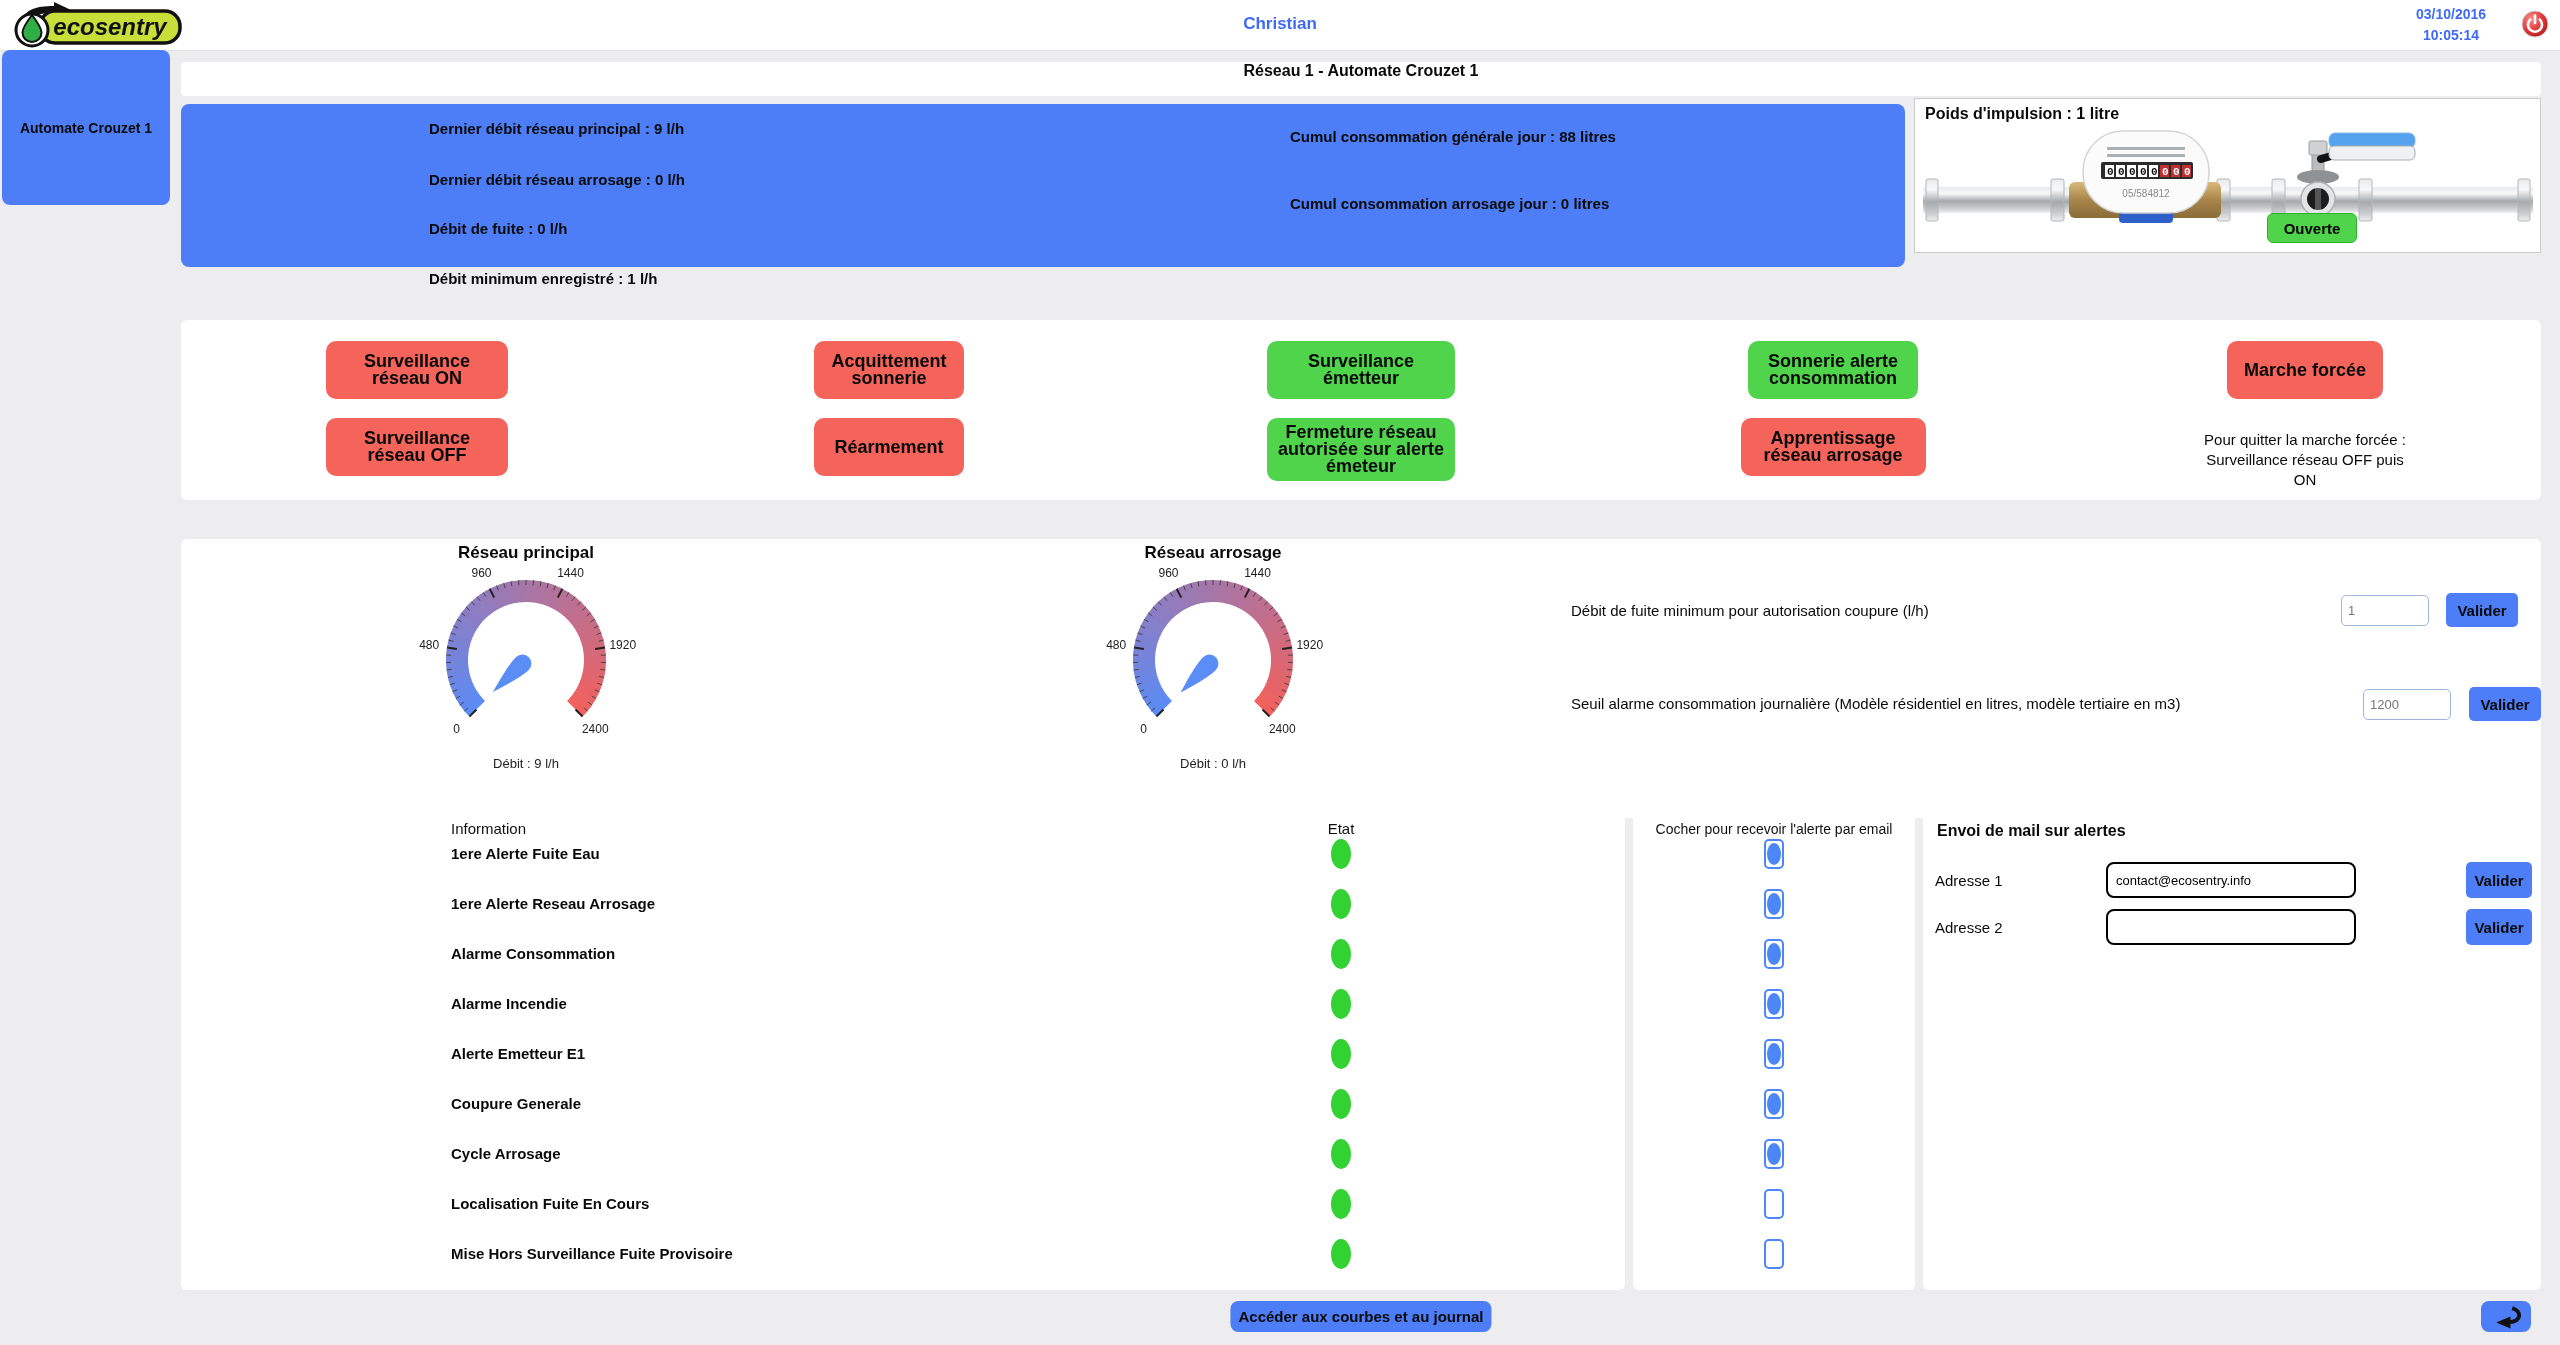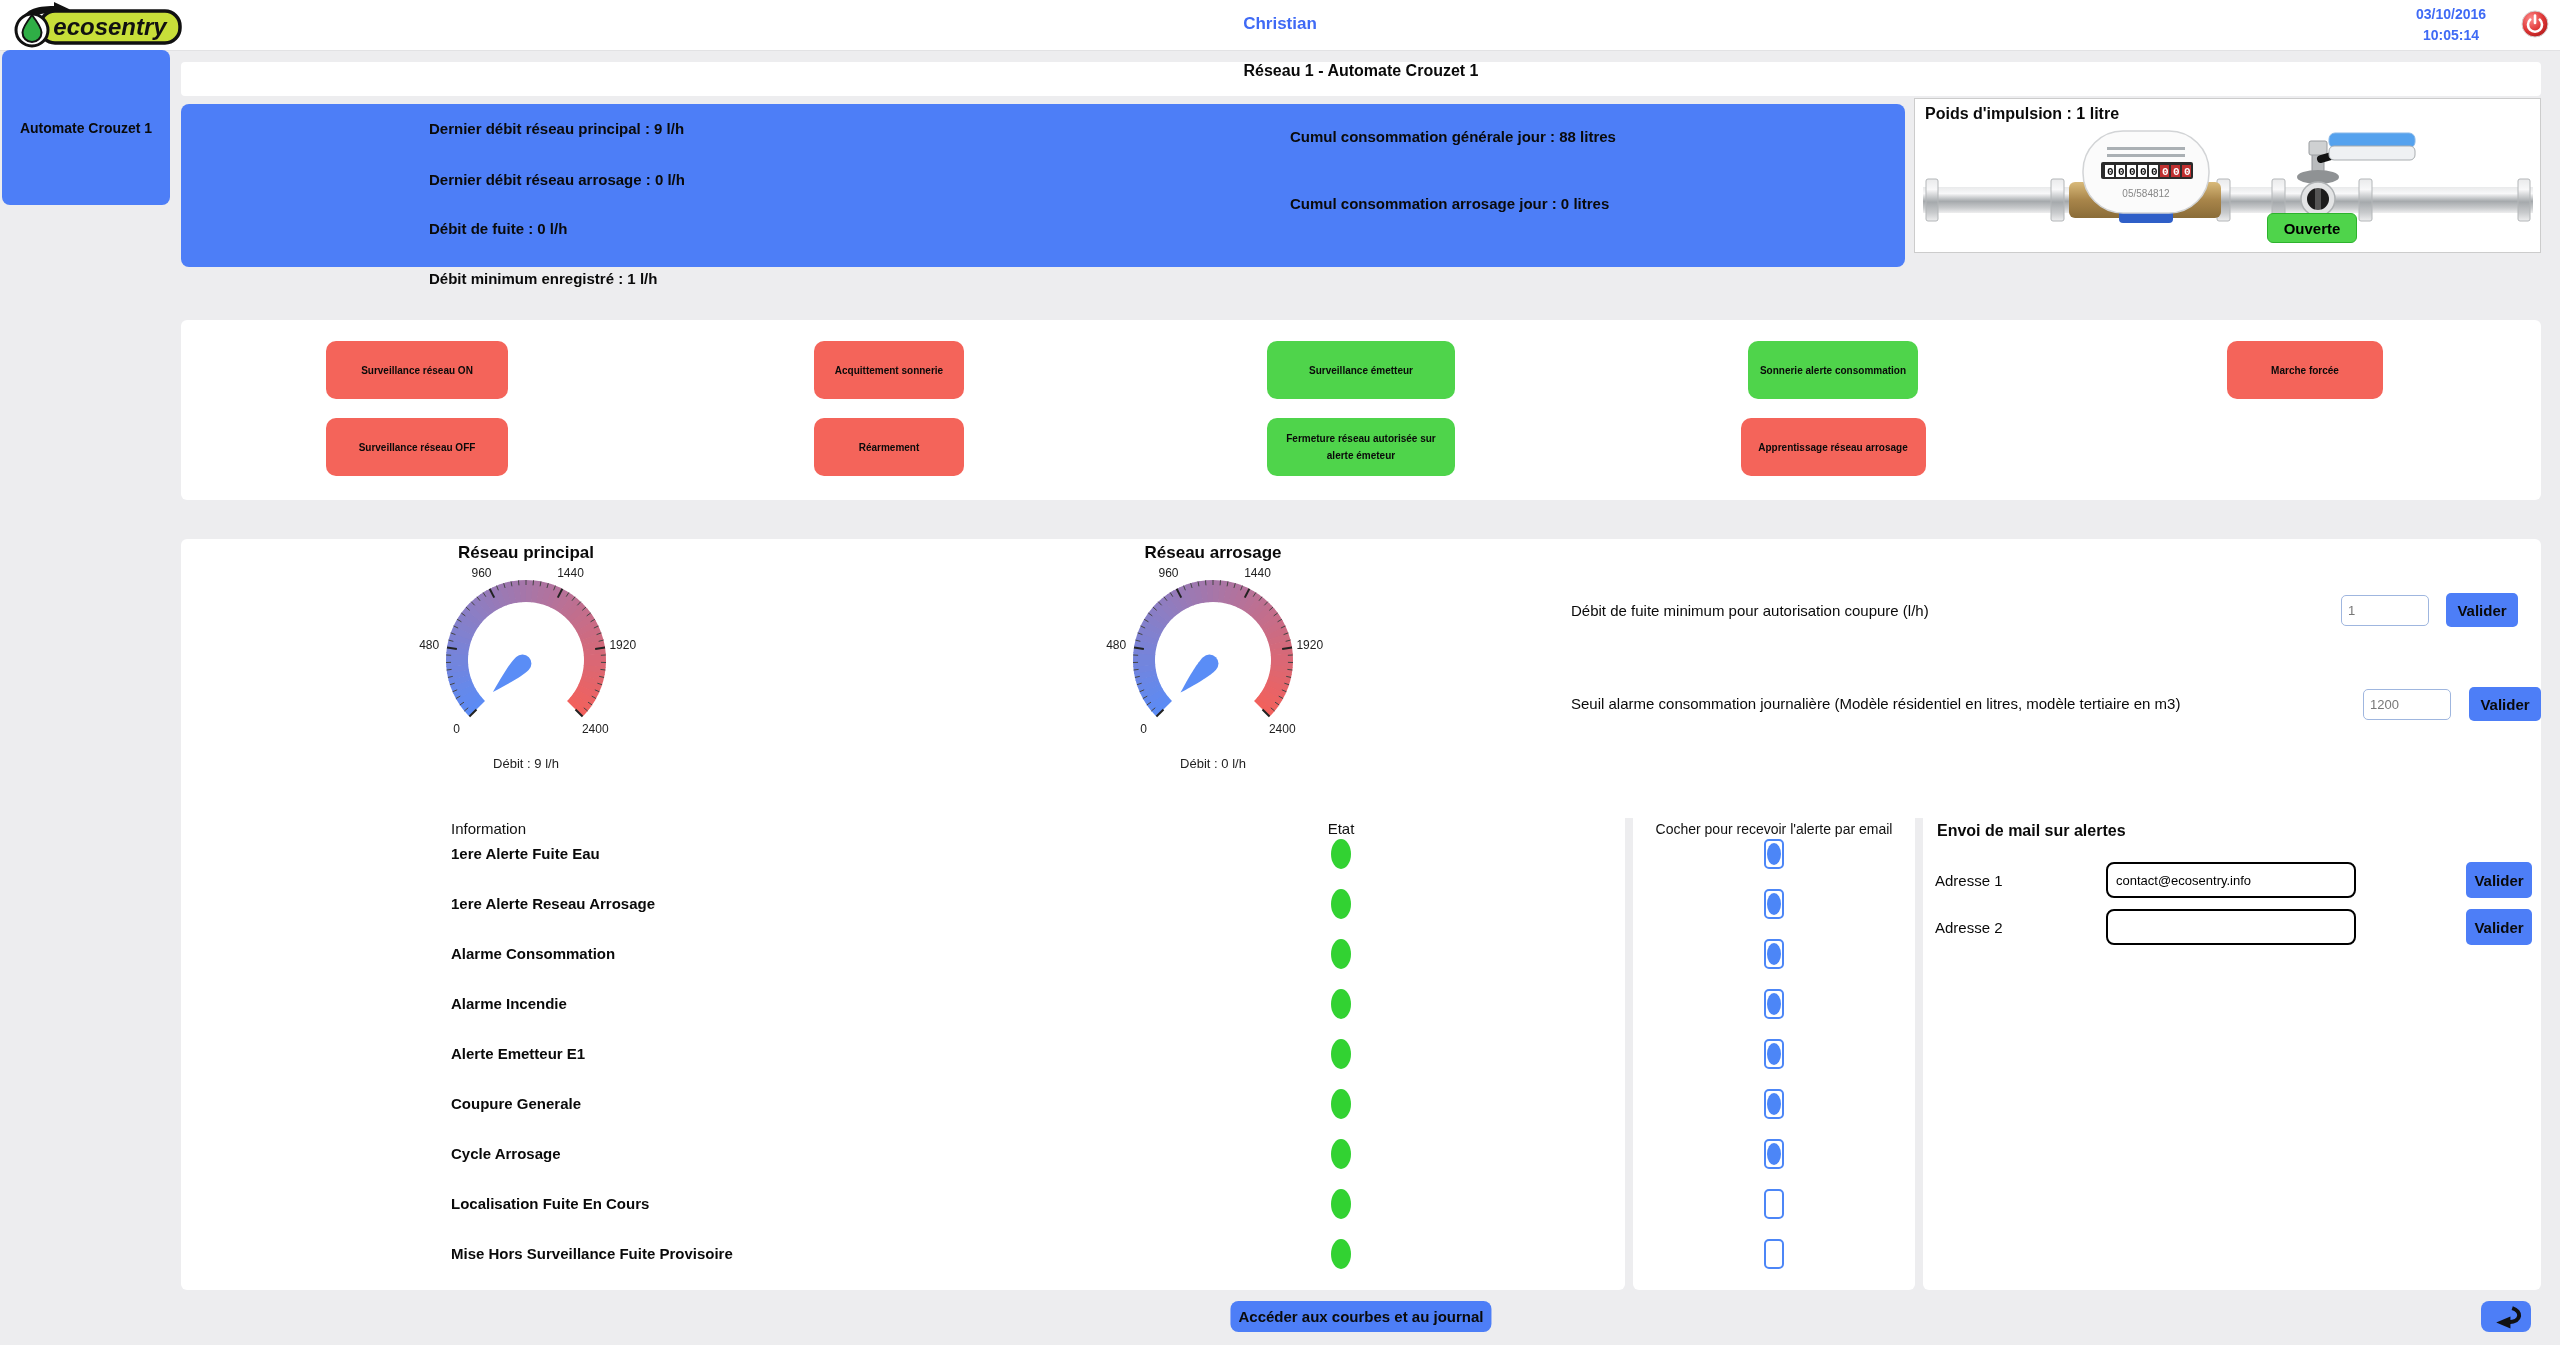--- a/index.html
+++ b/index.html
@@ -31,21 +31,21 @@
   .meter-title{position:absolute;left:10px;top:6px;font-size:16px;font-weight:bold}
   .meter-art{position:absolute;left:8px;top:30px;width:610px;height:122px}
   .valve-btn{position:absolute;left:352px;top:114px;width:90px;height:30px;background:var(--green,#4fd44b);
              border:1px solid #2db32d;border-radius:6px;font-family:inherit;font-size:15px;font-weight:bold;cursor:pointer}
 
   
   .controls-card{position:absolute;left:181px;top:320px;width:2360px;height:180px;background:#fff;border-radius:6px}
   .btn-row{position:absolute;left:0;width:100%;display:flex}
   .r1{top:21px}.r2{top:98px}
   .btn-cell{width:472px;display:flex;align-items:flex-start;justify-content:center}
-  .ctl-btn{min-height:58px;padding:6px 8px;border:none;border-radius:10px;font-family:inherit;font-size:10px;font-weight:bold;
+  .ctl-btn{min-height:58px;padding:6px 8px;border:none;border-radius:10px;font-family:inherit;font-size:18px;font-weight:bold;
            color:#0a0a0a;cursor:pointer;display:flex;align-items:center;justify-content:center;text-align:center;line-height:17px;box-sizing:border-box}
   .ctl-btn.red{background:var(--red,#f4645a)}
   .ctl-btn.green{background:var(--green,#4fd44b)}
   .w182{width:182px}.w150{width:150px}.w188{width:188px}.w170{width:170px}.w160{width:156px}.w185{width:185px}
   .note{font-size:15px;line-height:20px;text-align:center;width:215px;margin-top:12px}
 
   
   .gauges-card{position:absolute;left:181px;top:539px;width:2360px;height:279px;background:#fff;border-radius:6px}
   .gauge-block{position:absolute;width:320px;text-align:center;top:4px}
   .gb1{left:185px}.gb2{left:872px}
@@ -240,20 +240,23 @@
           <button class="ctl-btn w182 red">Surveillance réseau OFF</button>
         </div>
       <div class="btn-cell">
           <button class="ctl-btn w150 red">Réarmement</button>
         </div>
       <div class="btn-cell">
           <button class="ctl-btn w188 green">Fermeture réseau autorisée sur alerte émeteur</button>
         </div>
       <div class="btn-cell">
           <button class="ctl-btn w185 red">Apprentissage réseau arrosage</button>
+        </div>
+      <div class="btn-cell">
+          <div class="note">Pour quitter la marche forcée : Surveillance réseau OFF puis ON</div>
         </div>
     </div>
   </div>
 
   <div class="gauges-card">
     <div class="gauge-block gb1">
       <div class="gauge-title">Réseau principal</div>
       <svg class="gauge" viewBox="0 0 240 185">
           <path d="M71.21,143.79 A69,69 0 0 1 66.68,138.80" stroke="rgb(92,139,244)" stroke-width="22" fill="none"></path>
           <path d="M67.14,139.35 A69,69 0 0 1 63.07,133.98" stroke="rgb(95,138,241)" stroke-width="22" fill="none"></path>

